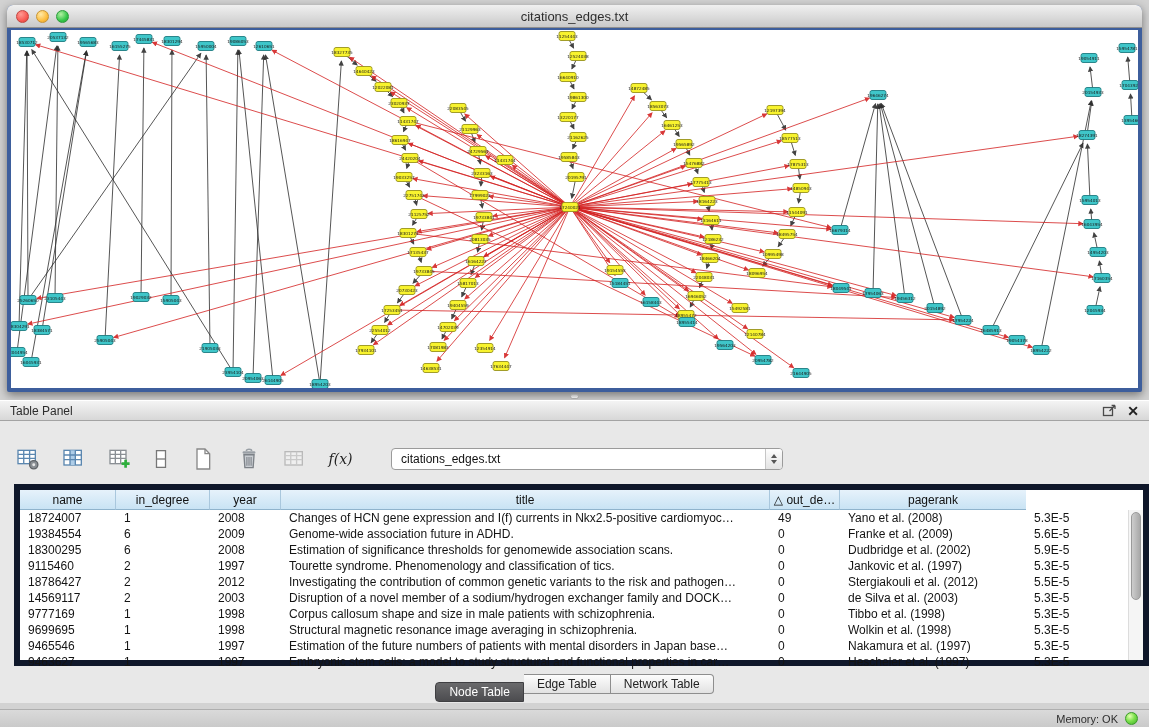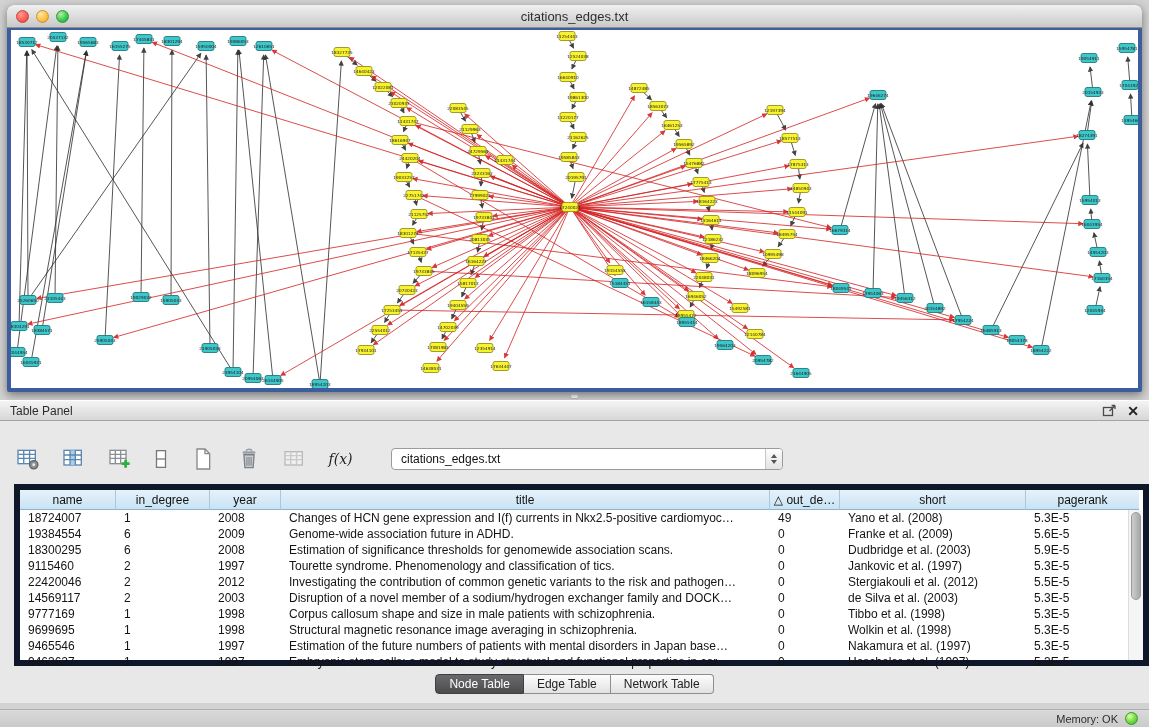--- a/index.html
+++ b/index.html
@@ -64,21 +64,21 @@
   .td { font-size:12px; color:#141414; line-height:16px; padding:0 8px; white-space:nowrap; overflow:hidden; }
   .td.c { text-align:left; }
   .vscroll { position:absolute; right:0; top:20px; bottom:0; width:15px; background:#f5f5f5; border-left:1px solid #dcdcdc; }
   .vthumb { position:absolute; left:2px; top:2px; width:10px; height:88px; border-radius:5px;
     background:linear-gradient(90deg,#cdcdcd,#a8a8a8); border:1px solid #9a9a9a; }
 
   .tabs-row { position:absolute; left:0; top:253px; width:100%; display:flex; justify-content:center; }
   .seg { display:flex; }
   .seg-tab { height:20px; padding:2px 13px; font-size:12px; color:#222; line-height:15px;
     background:linear-gradient(#fdfdfd,#e2e2e2); border:1px solid #8e8e8e; border-left:none; }
-  .seg-tab:first-child { border-left:1px solid #8e8e8e; border-radius:4px 0 0 4px; }
+  .seg-tab:first-child { border-left:1px solid #8e8e8e; border-radius:4px 0 0 4px;margin-top:8px; }
   .seg-tab:last-child { border-radius:0 4px 4px 0; }
   .seg-tab.active { background:linear-gradient(#6a6a6c,#4c4c4f); color:#fff; border-color:#3f3f42; }
 
   .status-bar { position:absolute; left:0; bottom:0; width:1149px; height:18px;
     background:linear-gradient(#dadada,#cacaca); border-top:1px solid #aeaeae;
     display:flex; align-items:center; justify-content:flex-end; gap:7px; padding:0 11px; }
   .mem-label { font-size:11px; color:#2e2e2e; }
   .orb { width:13px; height:13px; border-radius:50%; border:1px solid #3a9b28;
     background:radial-gradient(circle at 35% 30%, #e4ffb2, #7ee24e 45%, #3fae2a); }
 </style>
@@ -829,21 +829,20 @@
       </div>
     </div>
 
     <div class="table-wrap">
       <div class="thead" id="thead">
           <div class="th">name</div>
           <div class="th">in_degree</div>
           <div class="th">year</div>
           <div class="th">title</div>
           <div class="th">△ out_de…</div>
-          <div class="th">short</div>
           <div class="th">pagerank</div>
         </div>
       <div id="tbody">
           <div class="trow">
             <div class="td ">18724007</div>
             <div class="td ">1</div>
             <div class="td c">2008</div>
             <div class="td ">Changes of HCN gene expression and I(f) currents in Nkx2.5-positive cardiomyoc…</div>
             <div class="td ">49</div>
             <div class="td c">Yano et al. (2008)</div>
@@ -857,34 +856,34 @@
             <div class="td ">0</div>
             <div class="td c">Franke et al. (2009)</div>
             <div class="td ">5.6E-5</div>
           </div>
           <div class="trow">
             <div class="td ">18300295</div>
             <div class="td ">6</div>
             <div class="td c">2008</div>
             <div class="td ">Estimation of significance thresholds for genomewide association scans.</div>
             <div class="td ">0</div>
-            <div class="td c">Dudbridge et al. (2003)</div>
+            <div class="td c">Dudbridge et al. (2002)</div>
             <div class="td ">5.9E-5</div>
           </div>
           <div class="trow">
             <div class="td ">9115460</div>
             <div class="td ">2</div>
             <div class="td c">1997</div>
             <div class="td ">Tourette syndrome. Phenomenology and classification of tics.</div>
             <div class="td ">0</div>
             <div class="td c">Jankovic et al. (1997)</div>
             <div class="td ">5.3E-5</div>
           </div>
           <div class="trow">
-            <div class="td ">22420046</div>
+            <div class="td ">18786427</div>
             <div class="td ">2</div>
             <div class="td c">2012</div>
             <div class="td ">Investigating the contribution of common genetic variants to the risk and pathogen…</div>
             <div class="td ">0</div>
             <div class="td c">Stergiakouli et al. (2012)</div>
             <div class="td ">5.5E-5</div>
           </div>
           <div class="trow">
             <div class="td ">14569117</div>
             <div class="td ">2</div>

